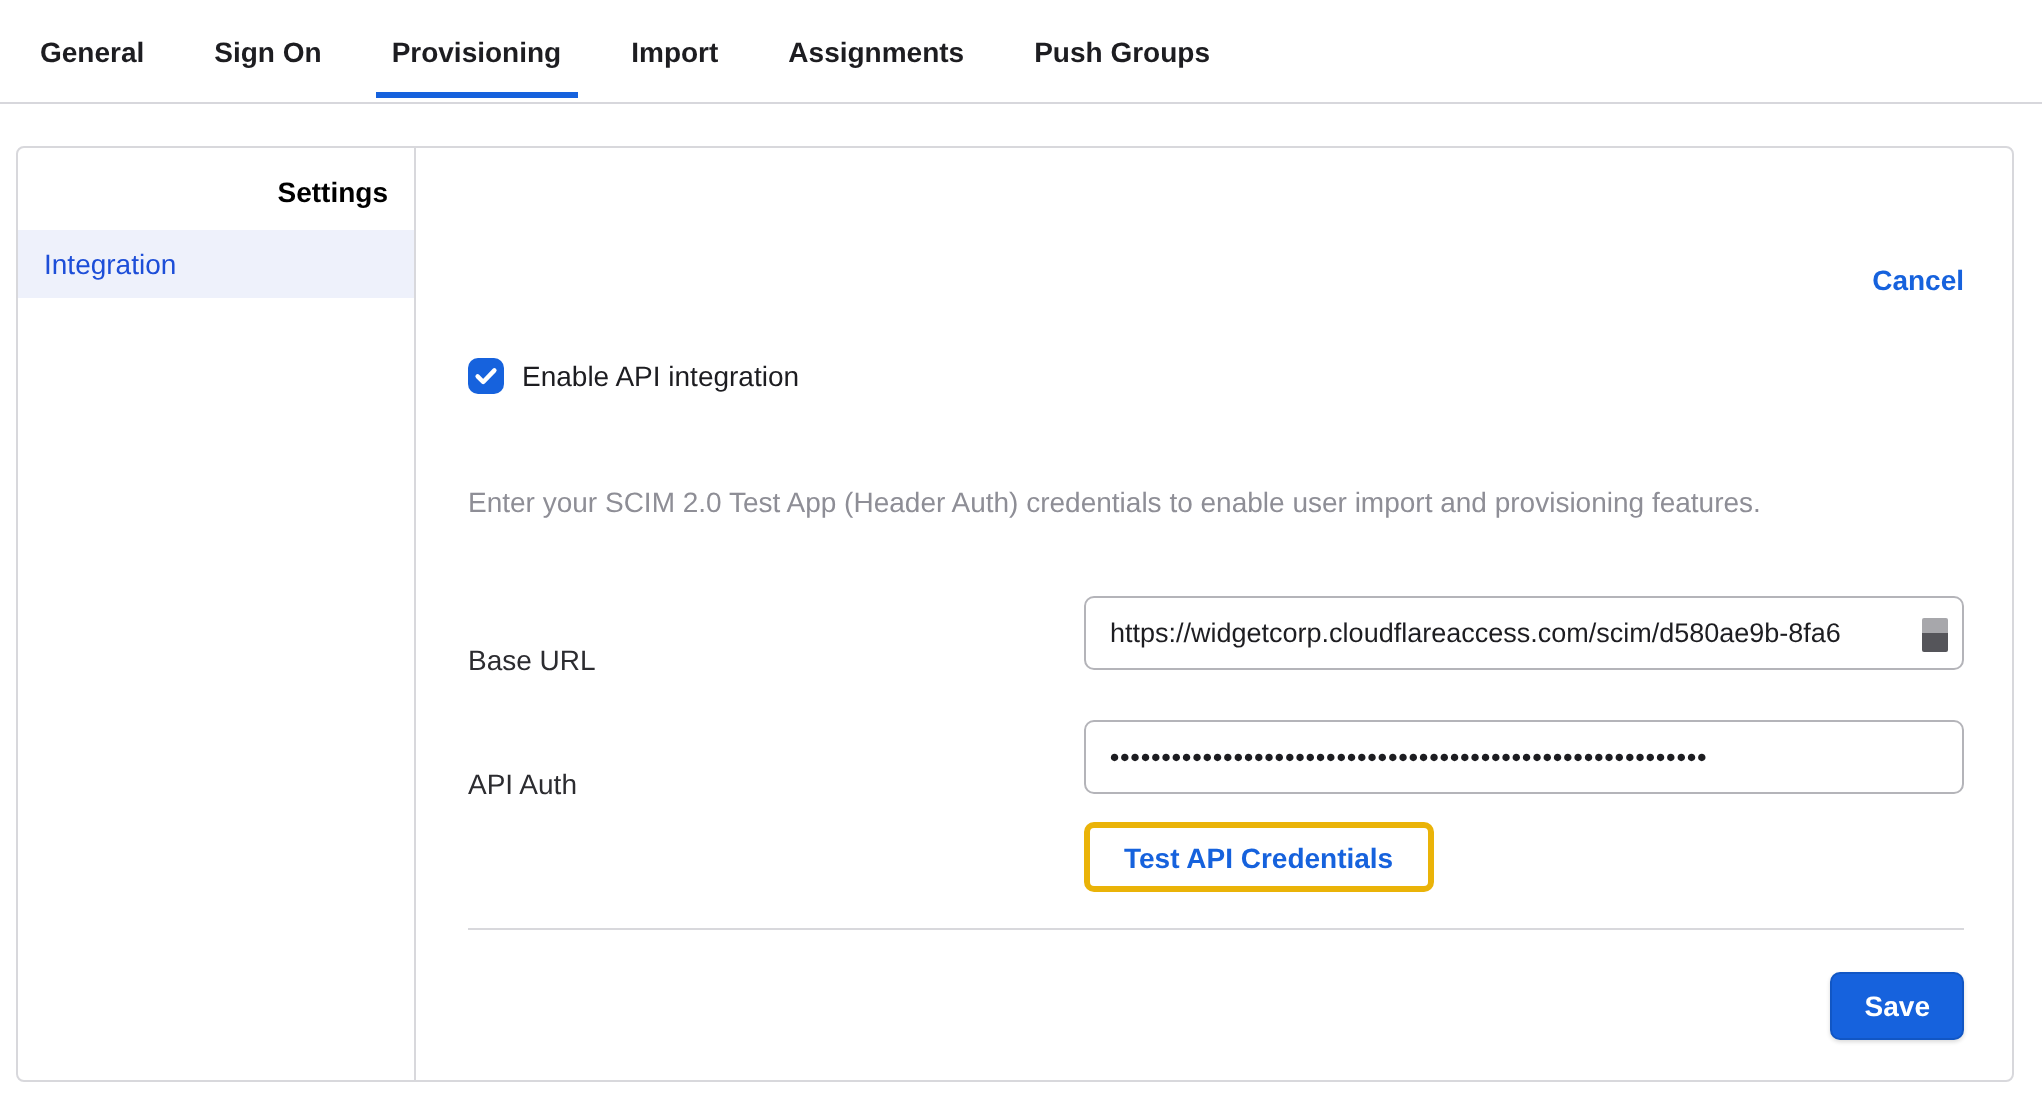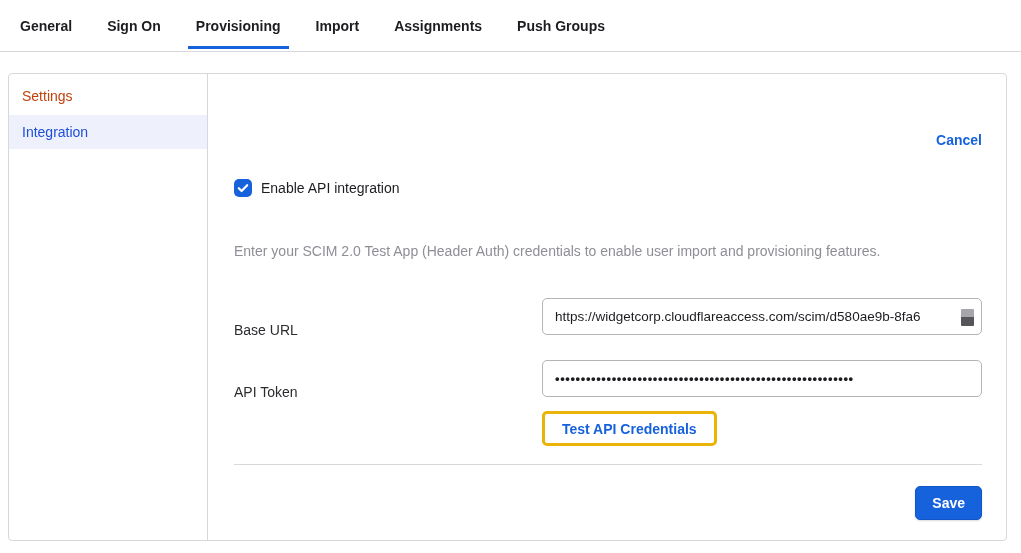--- a/index.html
+++ b/index.html
@@ -41,23 +41,24 @@
     display: flex;
     background: #ffffff;
   }
   .sidebar {
     width: 199px;
     border-right: 1px solid #d8d8dc;
     flex-shrink: 0;
   }
   .sidebar-header {
     font-size: 14px;
-    font-weight: 400;
-    color: #c2410c;
+    font-weight: 700;
+    color: #000000;
     padding: 14px 13px 11px 13px;
+    text-align: right;
   }
   .sidebar-item {
     font-size: 14px;
     color: #1d4ed8;
     padding: 9px 13px;
     cursor: pointer;
   }
   .sidebar-item.selected { background: #eef1fb; }
 
   
@@ -225,21 +226,21 @@
 
     <div class="form-row base-url">
       <label class="field-label">Base URL</label>
       <div class="text-input">
         <span class="input-value">https://widgetcorp.cloudflareaccess.com/scim/d580ae9b-8fa6</span>
         <span class="clip-block"></span>
       </div>
     </div>
 
     <div class="form-row api-token">
-      <label class="field-label">API Token</label>
+      <label class="field-label">API Auth</label>
       <div class="text-input">
         <span class="token-value">••••••••••••••••••••••••••••••••••••••••••••••••••••••••••</span>
       </div>
     </div>
 
     <button class="test-btn">Test API Credentials</button>
 
     <div class="divider"></div>
 
     <button class="save-btn">Save</button>

